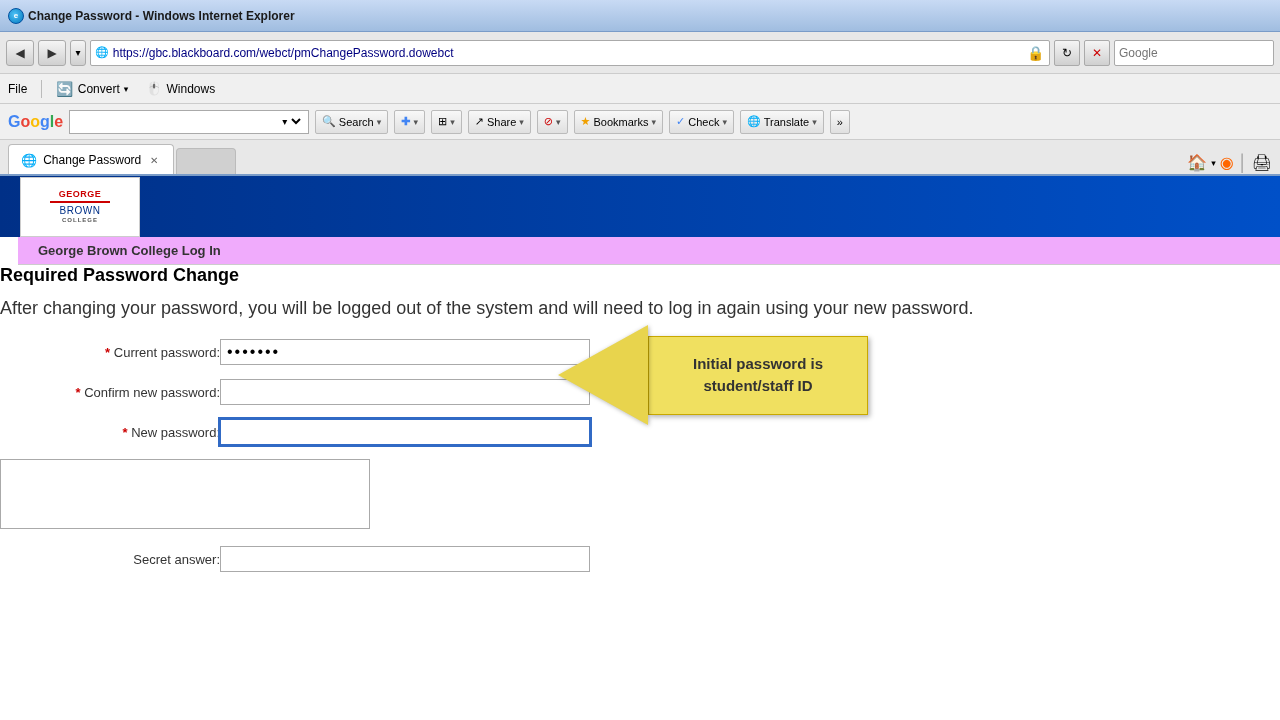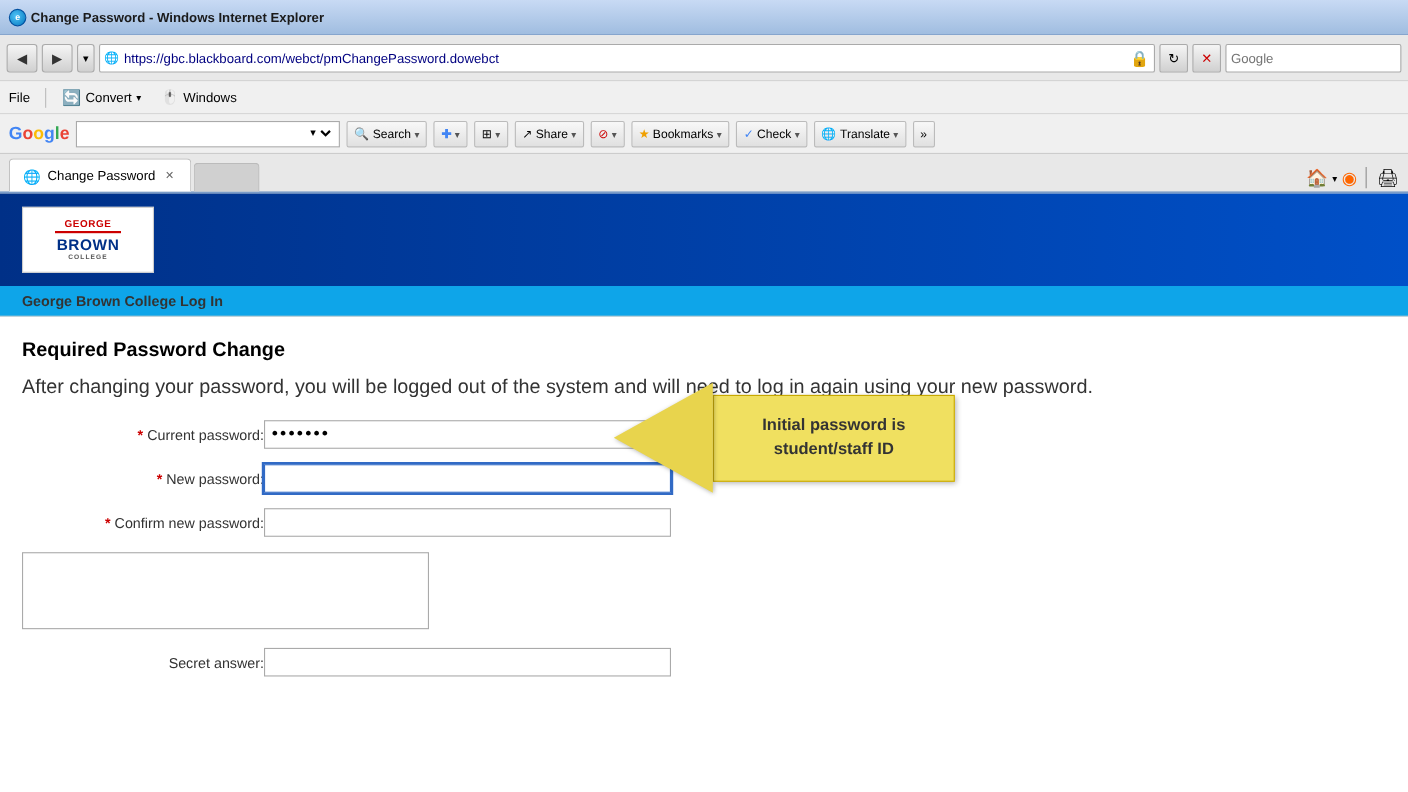--- a/index.html
+++ b/index.html
@@ -181,21 +181,21 @@
     }
     .tab-right-icons {
       margin-left: auto;
       display: flex; align-items: center; gap: 4px;
       padding-bottom: 2px;
     }
 
     
     .page-header {
       background: linear-gradient(to right, #003087, #0050c8);
-      height: 84px;
+      height: 61px;
       display: flex;
       align-items: center;
       padding: 0 20px;
     }
     .college-logo {
       background: #fff;
       width: 120px;
       height: 60px;
       display: flex;
       align-items: center;
@@ -203,31 +203,31 @@
       border: 1px solid #ccc;
       font-size: 9px;
       font-weight: bold;
       color: #003087;
       text-align: center;
       line-height: 1.2;
     }
 
     
     .login-header {
-      background: #0ea5e9;
+      background: #f0abfc;
       border-bottom: 1px solid #ccc;
       padding: 6px 20px;
       font-size: 13px;
       font-weight: bold;
       color: #333;
+      margin-left: 18px;
     }
 
     
     .main-content {
-      padding: 20px;
       background: #fff;
       position: relative;
     }
     .form-title {
       font-size: 18px;
       font-weight: bold;
       color: #000;
       margin-bottom: 12px;
     }
     .form-description {
@@ -314,22 +314,22 @@
       align-items: center;
       justify-content: center;
     }
     .gbc-logo-top {
       font-size: 7px;
       font-weight: bold;
       color: #cc0000;
       letter-spacing: 0.5px;
     }
     .gbc-logo-middle {
-      font-size: 14px;
-      font-weight: bold;
+      font-size: 10px;
+      font-weight: normal;
       color: #003087;
       letter-spacing: 0.5px;
     }
     .gbc-logo-bottom {
       font-size: 6px;
       color: #555;
     }
 
     
     .ie-icon {
@@ -487,31 +487,31 @@
     <div class="form-label">
       <span class="required-mark">*</span>
       <span>Current password:</span>
     </div>
     <input class="form-input" type="password" value="•••••••" style="font-size: 16px; letter-spacing: 2px;">
   </div>
 
   <div class="form-row">
     <div class="form-label">
       <span class="required-mark">*</span>
-      <span>New password:</span>
-    </div>
-    <input class="form-input" type="password" style="border-color: rgb(49, 106, 197); outline: rgb(49, 106, 197) solid 2px;">
+      <span>Confirm new password:</span>
+    </div>
+    <input class="form-input" type="password" style="">
   </div>
 
   <div class="form-row">
     <div class="form-label">
       <span class="required-mark">*</span>
-      <span>Confirm new password:</span>
-    </div>
-    <input class="form-input" type="password" style="">
+      <span>New password:</span>
+    </div>
+    <input class="form-input" type="password" style="border-color: rgb(49, 106, 197); outline: rgb(49, 106, 197) solid 2px;">
   </div>
 
   <div class="form-row" style="align-items:flex-start;">
     <div class="textarea-wrap">
       <textarea class="form-textarea" style=""></textarea>
     </div>
   </div>
 
   <div class="form-row">
     <div class="form-label">

